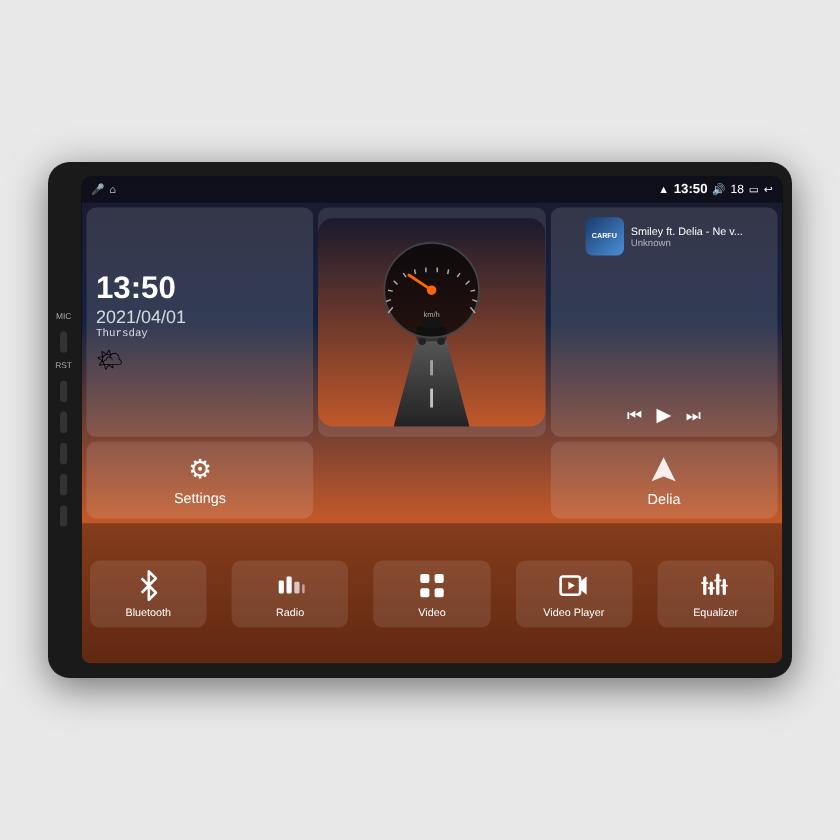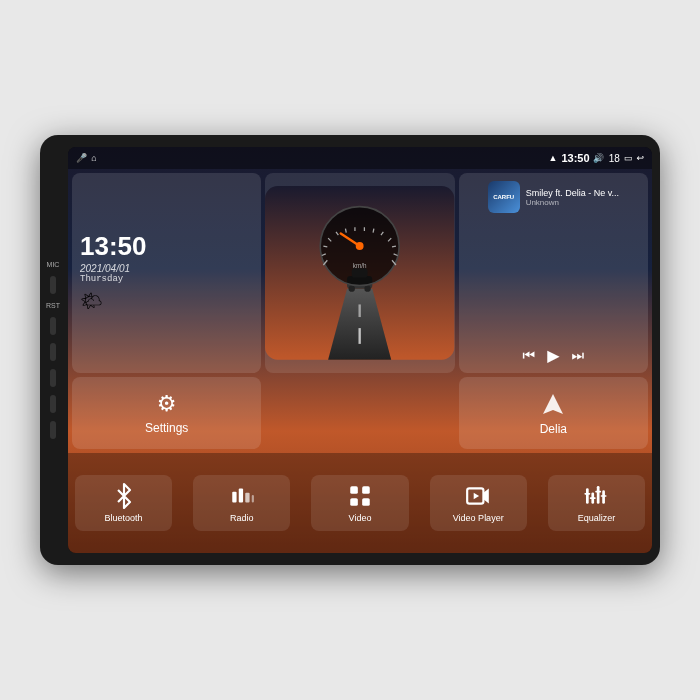--- a/index.html
+++ b/index.html
@@ -120,23 +120,22 @@
 
     .clock-time {
       color: white;
       font-size: 26px;
       font-weight: bold;
       line-height: 1;
     }
 
     .clock-date {
       color: rgba(255,255,255,0.8);
-      font-size: 10px;
+      font-size: 15px;
       margin-top: 4px;
-      font-style: italic;
     }
 
     .clock-day {
       color: rgba(255,255,255,0.8);
       font-size: 9px;
       font-family: Liberation Mono, monospace;
     }
 
     .weather-icon {
       font-size: 18px;
@@ -238,21 +237,21 @@
       color: white;
     }
 
     .btn-label {
       color: white;
       font-size: 12px;
     }
 
     
     .app-bar {
-      height: 100px;
+      height: 117px;
       background: rgba(0,0,0,0.3);
       display: flex;
       align-items: center;
       justify-content: space-around;
       padding: 8px 4px;
       flex-shrink: 0;
       gap: 15px;
     }
 
     .app-item {

